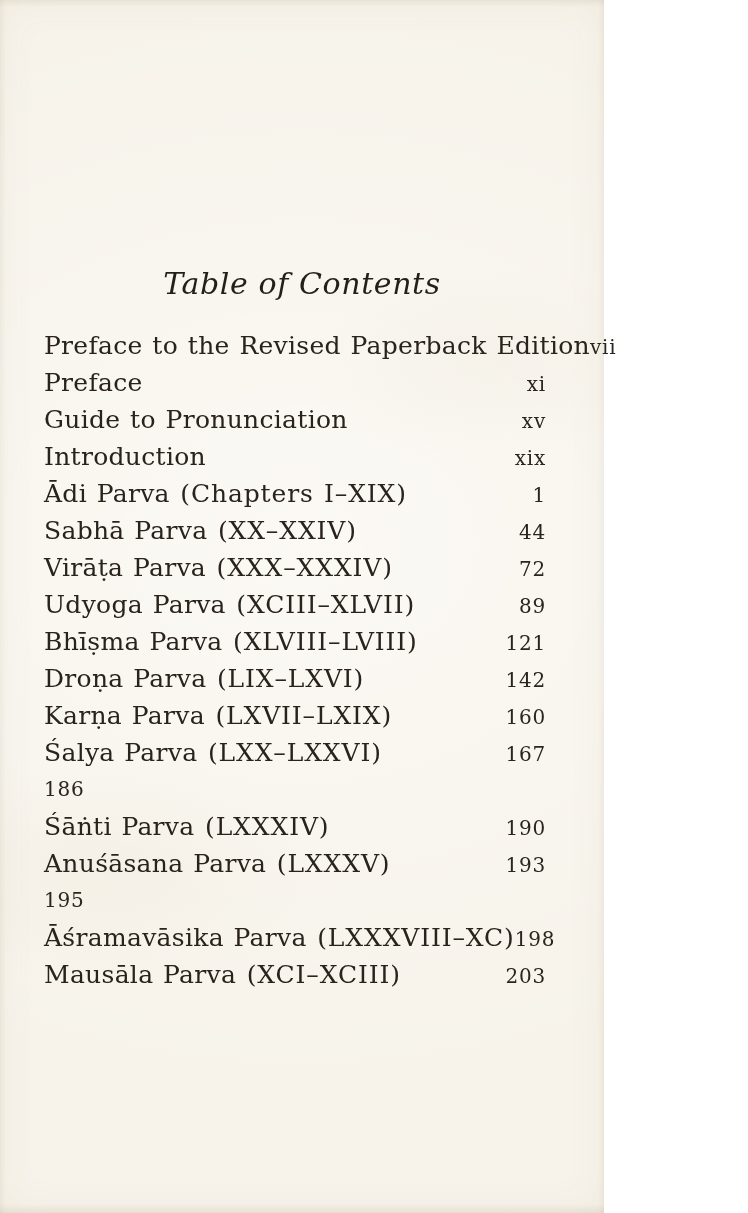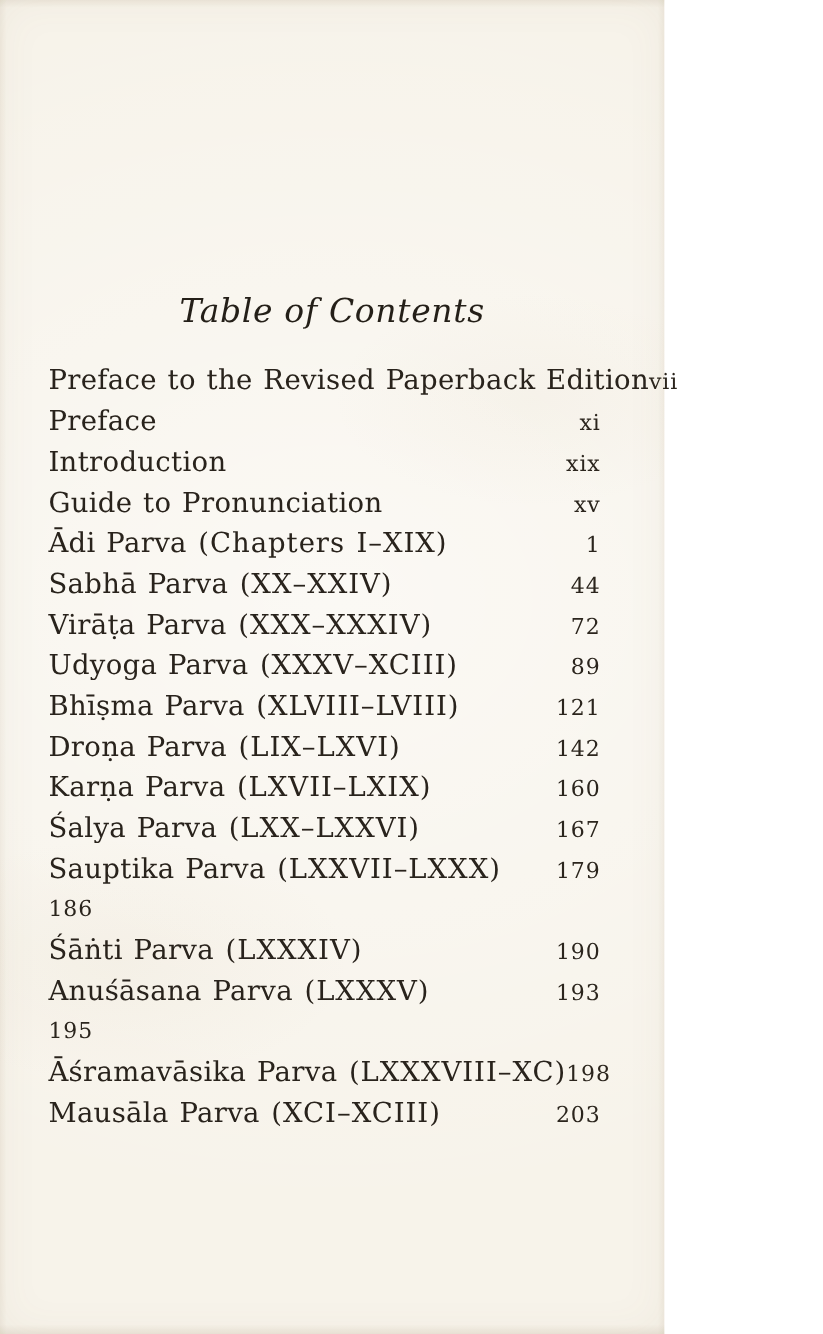--- a/index.html
+++ b/index.html
@@ -80,47 +80,47 @@
     <span class="row-left"><span>Preface to the Revised Paperback Edition</span></span>
     <span class="pagenum">vii</span>
   </div>
 
   <div class="row">
     <span class="row-left"><span>Preface</span></span>
     <span class="pagenum">xi</span>
   </div>
 
   <div class="row">
-    <span class="row-left"><span>Introduction</span></span>
-    <span class="pagenum">xix</span>
+    <span class="row-left"><span>Guide to Pronunciation</span></span>
+    <span class="pagenum">xv</span>
   </div>
 
   <div class="row">
-    <span class="row-left"><span>Guide to Pronunciation</span></span>
-    <span class="pagenum">xv</span>
+    <span class="row-left"><span>Introduction</span></span>
+    <span class="pagenum">xix</span>
   </div>
 
   <div class="row">
     <span class="row-left"><span>Ādi Parva</span><span class="chapters">(Chapters I–XIX)</span></span>
     <span class="pagenum">1</span>
   </div>
 
   <div class="row">
     <span class="row-left"><span>Sabhā Parva</span><span class="chapters">(XX–XXIV)</span></span>
     <span class="pagenum">44</span>
   </div>
 
 
   <div class="row">
     <span class="row-left"><span>Virāṭa Parva</span><span class="chapters">(XXX–XXXIV)</span></span>
     <span class="pagenum">72</span>
   </div>
 
   <div class="row">
-    <span class="row-left"><span>Udyoga Parva</span><span class="chapters">(XXXV–XCIII)</span></span>
+    <span class="row-left"><span>Udyoga Parva</span><span class="chapters">(XCIII–XLVII)</span></span>
     <span class="pagenum">89</span>
   </div>
 
   <div class="row">
     <span class="row-left"><span>Bhīṣma Parva</span><span class="chapters">(XLVIII–LVIII)</span></span>
     <span class="pagenum">121</span>
   </div>
 
   <div class="row">
     <span class="row-left"><span>Droṇa Parva</span><span class="chapters">(LIX–LXVI)</span></span>
@@ -130,24 +130,20 @@
   <div class="row">
     <span class="row-left"><span>Karṇa Parva</span><span class="chapters">(LXVII–LXIX)</span></span>
     <span class="pagenum">160</span>
   </div>
 
   <div class="row">
     <span class="row-left"><span>Śalya Parva</span><span class="chapters">(LXX–LXXVI)</span></span>
     <span class="pagenum">167</span>
   </div>
 
-  <div class="row">
-    <span class="row-left"><span>Sauptika Parva</span><span class="chapters">(LXXVII–LXXX)</span></span>
-    <span class="pagenum">179</span>
-  </div>
 
   <div class="row">
     <span class="pagenum">186</span>
   </div>
 
   <div class="row">
     <span class="row-left"><span>Śāṅti Parva</span><span class="chapters">(LXXXIV)</span></span>
     <span class="pagenum">190</span>
   </div>
 

